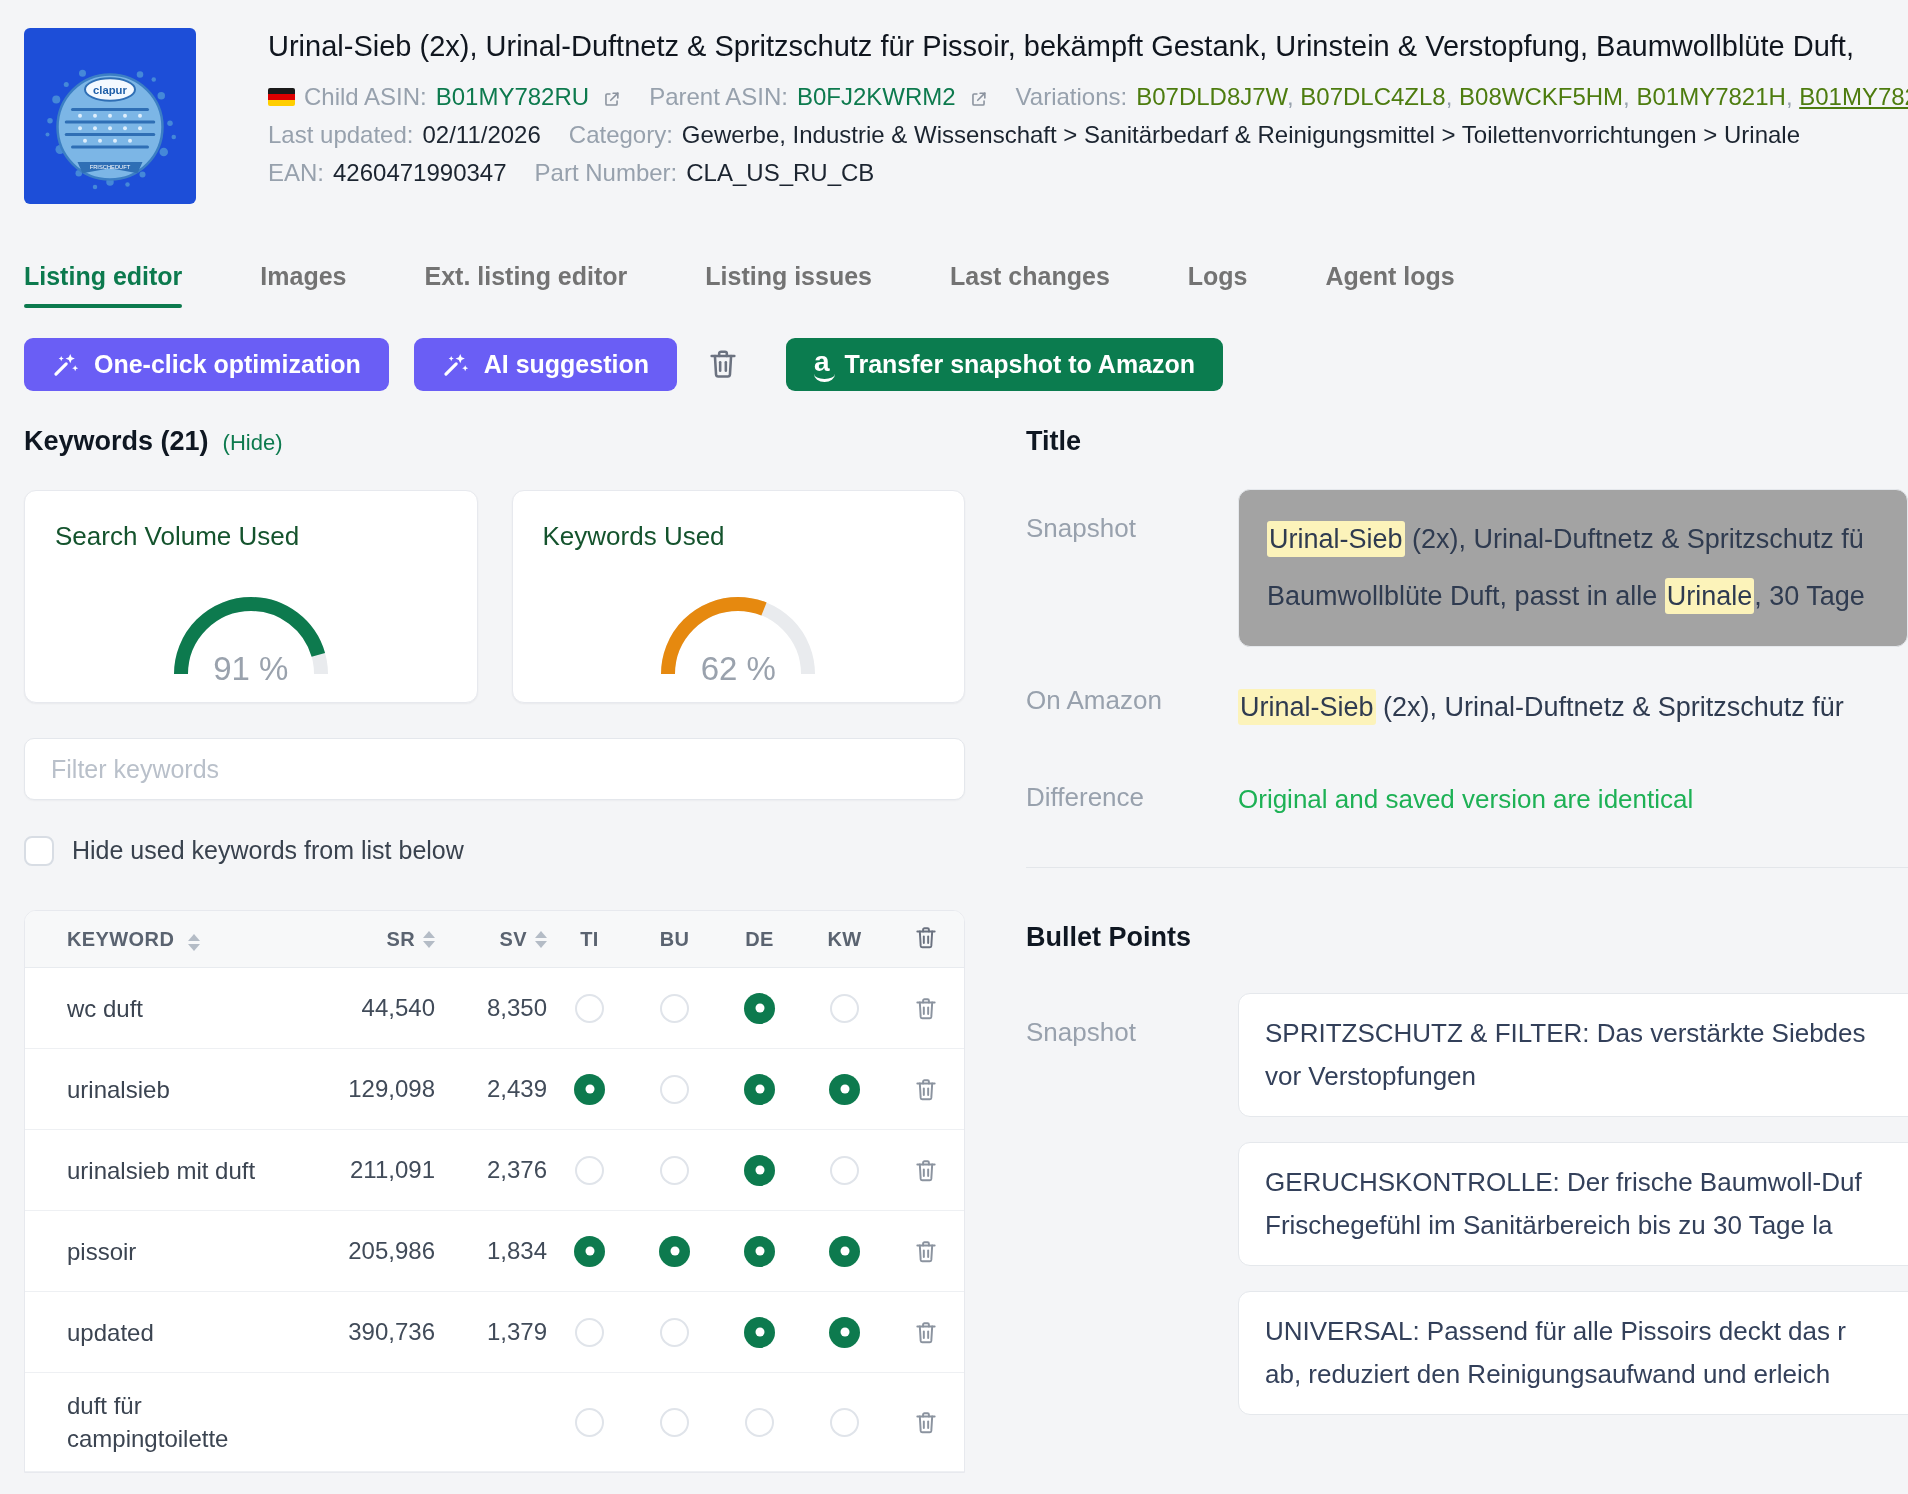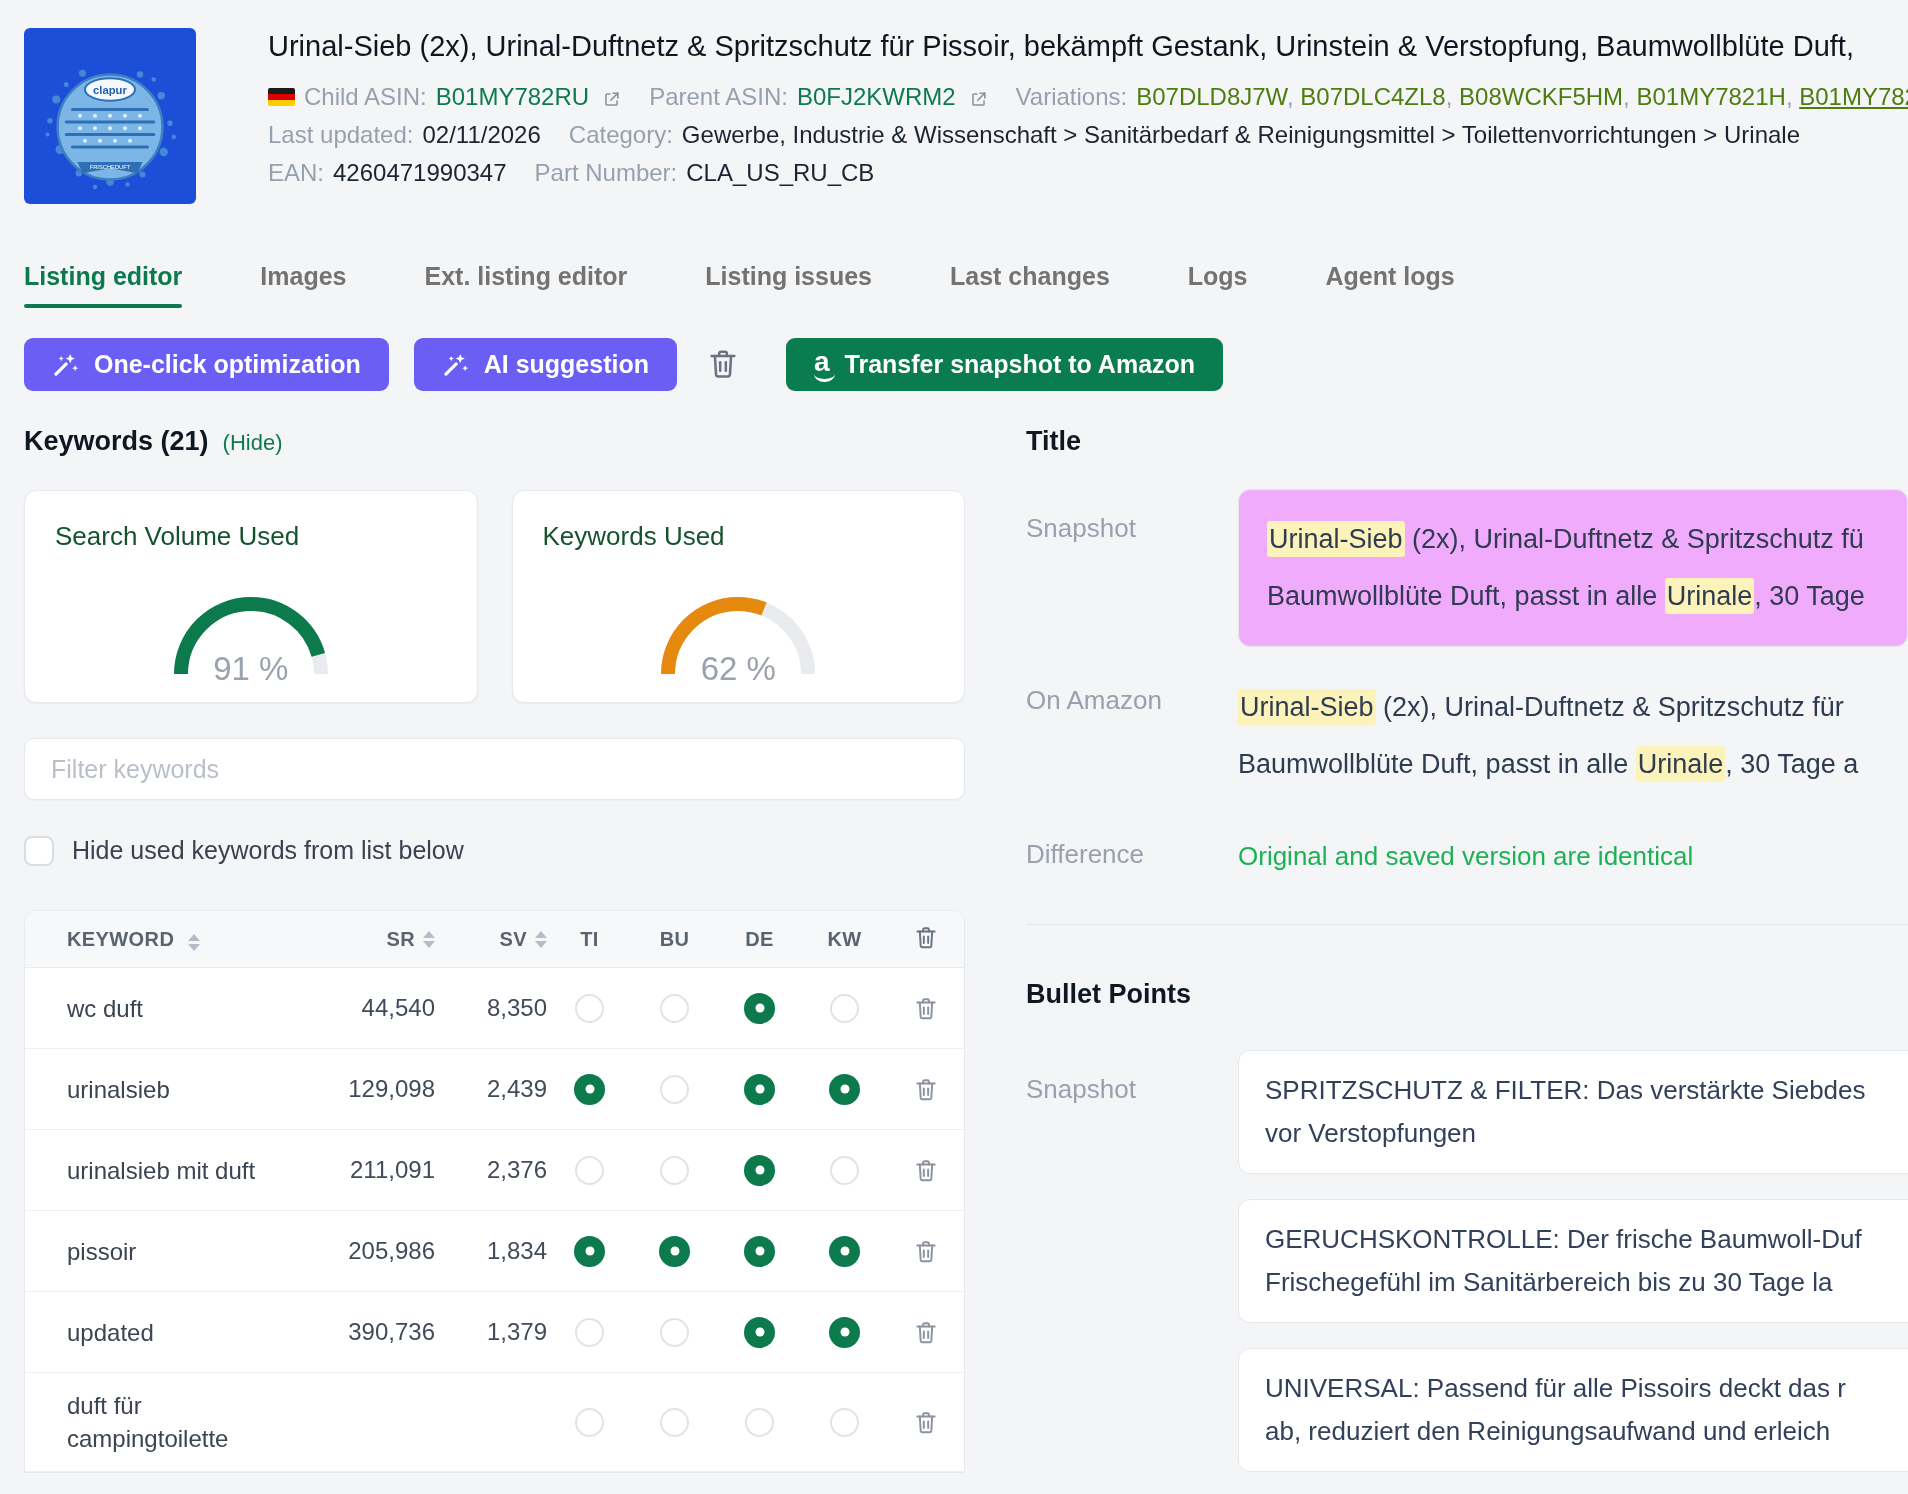--- a/index.html
+++ b/index.html
@@ -106,21 +106,21 @@
   .dot-off { width:29px; height:29px; border:2px solid #e0e4ea; border-radius:50%; background:#fff; margin:0 auto; cursor:pointer; }
   .dot-on { width:31px; height:31px; border-radius:50%; background:#0d7a4e; margin:0 auto; position:relative; cursor:pointer; }
   .dot-on::after { content:""; position:absolute; width:9px; height:9px; border-radius:50%; background:#fff; left:50%; top:50%; transform:translate(-50%,-50%); }
   .c-trash { display:flex; justify-content:center; cursor:pointer; }
 
   
   .d-row { display:flex; margin-top:32px; }
   .d-label { width:212px; flex:none; font-size:26px; color:#98a1ad; }
   .pt-box { padding-top:24px; }
   .pt-line { padding-top:6px; }
-  .snapshot-box { background:#f0abfc; border:1px solid #e5e8ec; border-radius:12px; padding:21px 28px; width:1100px; overflow:hidden; }
+  .snapshot-box { background:#a3a3a3; border:1px solid #e5e8ec; border-radius:12px; padding:21px 28px; width:1100px; overflow:hidden; }
   .title-line { font-size:27px; color:#2f3b50; line-height:57px; white-space:nowrap; }
   .hl { background:#fcf3ba; border-radius:3px; padding:3px 2px; }
   .diff-row { margin-top:46px; }
   .diff-text { font-size:26px; color:#1db155; padding-top:2px; }
   .divider { border:none; border-top:1px solid #e3e6ea; margin:52px 0 0; width:1100px; }
   .bullets-heading { margin-top:54px; }
   .bullet-row { margin-top:40px; }
   .bullet-list { display:flex; flex-direction:column; gap:25px; }
   .bullet-box { background:#fff; border:1px solid #e5e8ec; border-radius:12px; padding:18px 26px; width:1100px; overflow:hidden; }
   .bullet-line { font-size:26px; color:#33405a; line-height:43px; white-space:nowrap; }
@@ -516,21 +516,20 @@
         <div class="snapshot-box" id="title-snapshot-box">
             <div class="title-line"><span class="hl">Urinal-Sieb</span><span> (2x), Urinal-Duftnetz &amp; Spritzschutz fü</span></div>
             <div class="title-line"><span>Baumwollblüte Duft, passt in alle </span><span class="hl">Urinale</span><span>, 30 Tage</span></div>
           </div>
       </div>
 
       <div class="d-row">
         <div class="d-label pt-line">On Amazon</div>
         <div id="title-on-amazon">
             <div class="title-line"><span class="hl">Urinal-Sieb</span><span> (2x), Urinal-Duftnetz &amp; Spritzschutz für</span></div>
-            <div class="title-line"><span>Baumwollblüte Duft, passt in alle </span><span class="hl">Urinale</span><span>, 30 Tage a</span></div>
           </div>
       </div>
 
       <div class="d-row diff-row">
         <div class="d-label">Difference</div>
         <div class="diff-text">Original and saved version are identical</div>
       </div>
 
       <hr class="divider">
 

